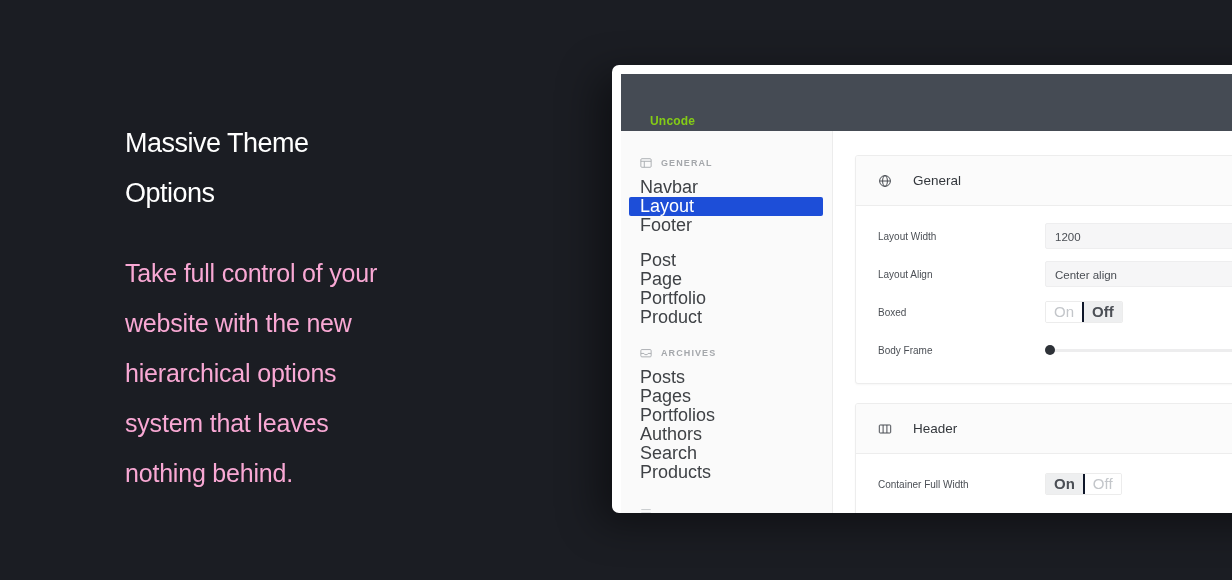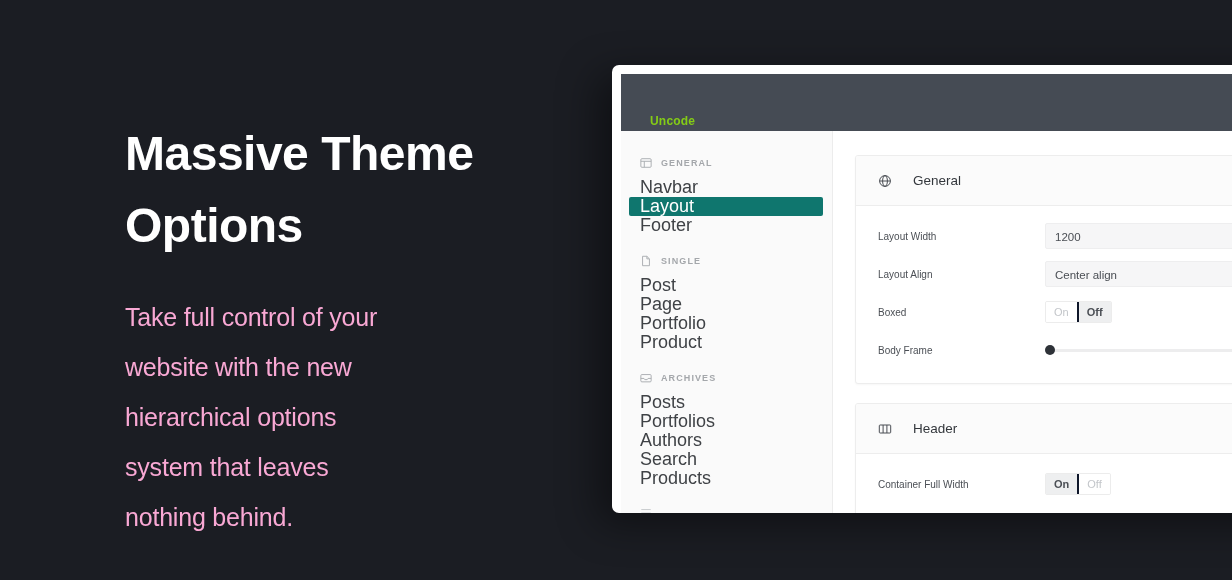--- a/index.html
+++ b/index.html
@@ -18,23 +18,23 @@
 
   
   .hero {
     position: absolute;
     left: 125px;
     top: 118px;
     width: 470px;
   }
 
   .hero-title {
-    font-size: 48px;
-    line-height: 72px;
-    font-weight: bold;
+    font-size: 27px;
+    line-height: 50px;
+    font-weight: normal;
     color: #ffffff;
     letter-spacing: -0.5px;
     white-space: pre-line;
   }
 
   .hero-sub {
     margin-top: 30px;
     font-size: 25px;
     line-height: 50px;
     color: #f9a8d4;
@@ -133,21 +133,21 @@
     padding: 0 0 0 11px;
     font-size: 18px;
     color: #3f4246;
     border-radius: 2px;
     cursor: pointer;
     white-space: nowrap;
     overflow: hidden;
   }
   .sb-item + .sb-item { margin-top: 0; }
   .sb-item.active {
-    background: #0f766e;
+    background: #1d4ed8;
     color: #ffffff;
   }
 
   .sb-gap { height: 16px; }
 
   .sb-partial {
     position: absolute;
     left: 19px;
     bottom: -2px;
     width: 12px;
@@ -245,21 +245,21 @@
     border-radius: 2px;
     overflow: hidden;
     height: 22px;
   }
   .seg {
     min-width: 29px;
     padding: 0 8px;
     height: 20px;
     line-height: 20px;
     text-align: center;
-    font-size: 11px;
+    font-size: 15px;
     background: #ffffff;
     color: #c3c6ca;
     cursor: pointer;
   }
   .seg.on {
     background: #eeeff0;
     color: #4b4f55;
     font-weight: 600;
   }
   .seg + .seg { border-left: 2px solid #0f172a; }
@@ -319,46 +319,38 @@
             </svg>
           </span>
           <span class="sb-section-label">GENERAL</span>
         </div>
         <div class="sb-item">Navbar</div>
         <div class="sb-item active">Layout</div>
         <div class="sb-item">Footer</div>
 
         <div class="sb-gap"></div>
 
-        <div class="sb-section">
-          <span class="sb-ico">
-            <svg viewBox="0 0 14 14" fill="none" stroke="currentColor" stroke-width="1.1">
-              <path d="M3 1.5h5l3 3v8H3z"></path>
-              <path d="M8 1.5v3h3"></path>
-            </svg>
-          </span>
-          <span class="sb-section-label">SINGLE</span>
-        </div>
         <div class="sb-item">Post</div>
         <div class="sb-item">Page</div>
         <div class="sb-item">Portfolio</div>
         <div class="sb-item">Product</div>
 
         <div class="sb-gap"></div>
 
         <div class="sb-section">
           <span class="sb-ico">
             <svg viewBox="0 0 14 14" fill="none" stroke="currentColor" stroke-width="1.1">
               <rect x="1" y="3" width="12" height="8.5" rx="1.2"></rect>
               <path d="M1 7.5h3.6l1 1.4h2.8l1-1.4H13"></path>
             </svg>
           </span>
           <span class="sb-section-label">ARCHIVES</span>
         </div>
         <div class="sb-item">Posts</div>
+        <div class="sb-item">Pages</div>
         <div class="sb-item">Portfolios</div>
         <div class="sb-item">Authors</div>
         <div class="sb-item">Search</div>
         <div class="sb-item">Products</div>
 
         <span class="sb-partial">
           <svg viewBox="0 0 14 14" fill="none" stroke="currentColor" stroke-width="1.1">
             <line x1="1.5" y1="3" x2="12.5" y2="3"></line>
             <line x1="1.5" y1="7" x2="12.5" y2="7"></line>
             <line x1="1.5" y1="11" x2="12.5" y2="11"></line>

